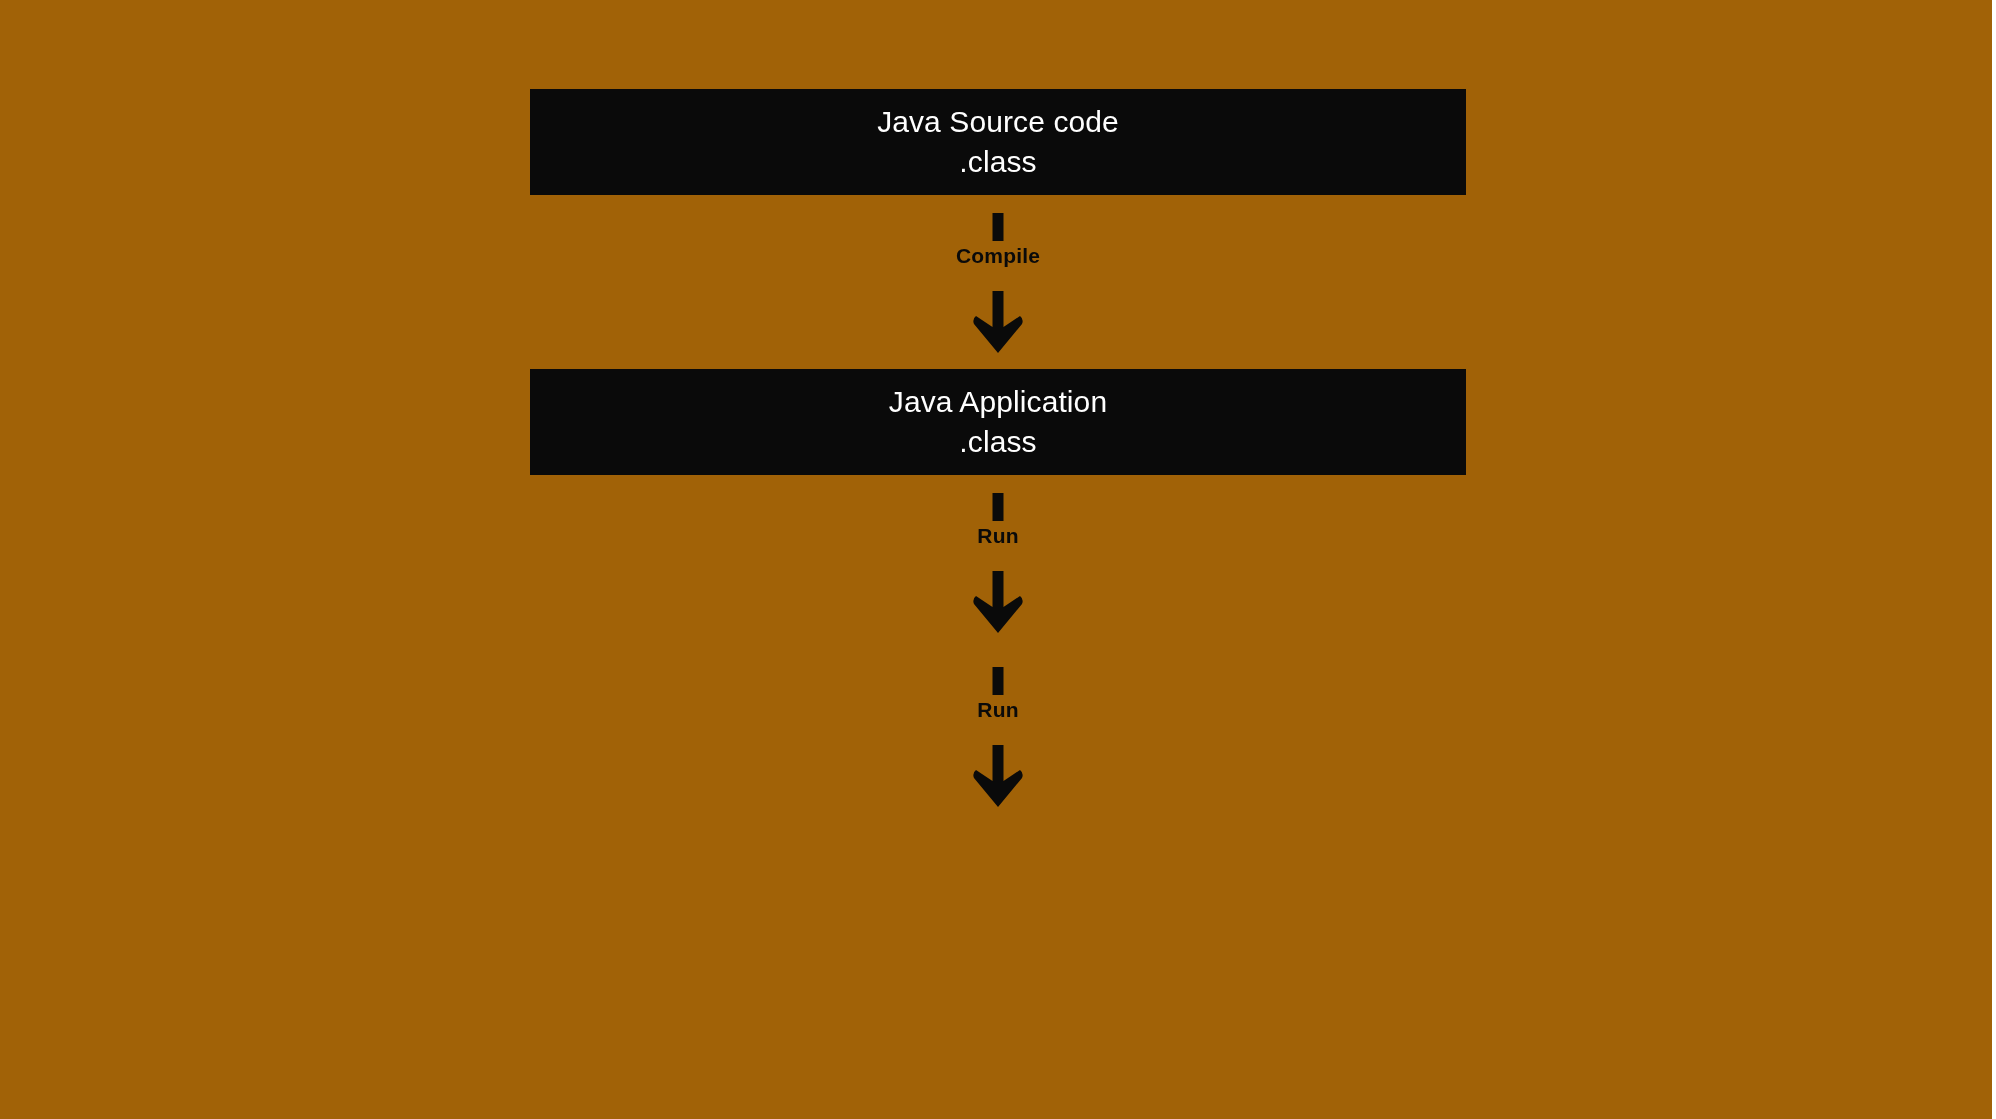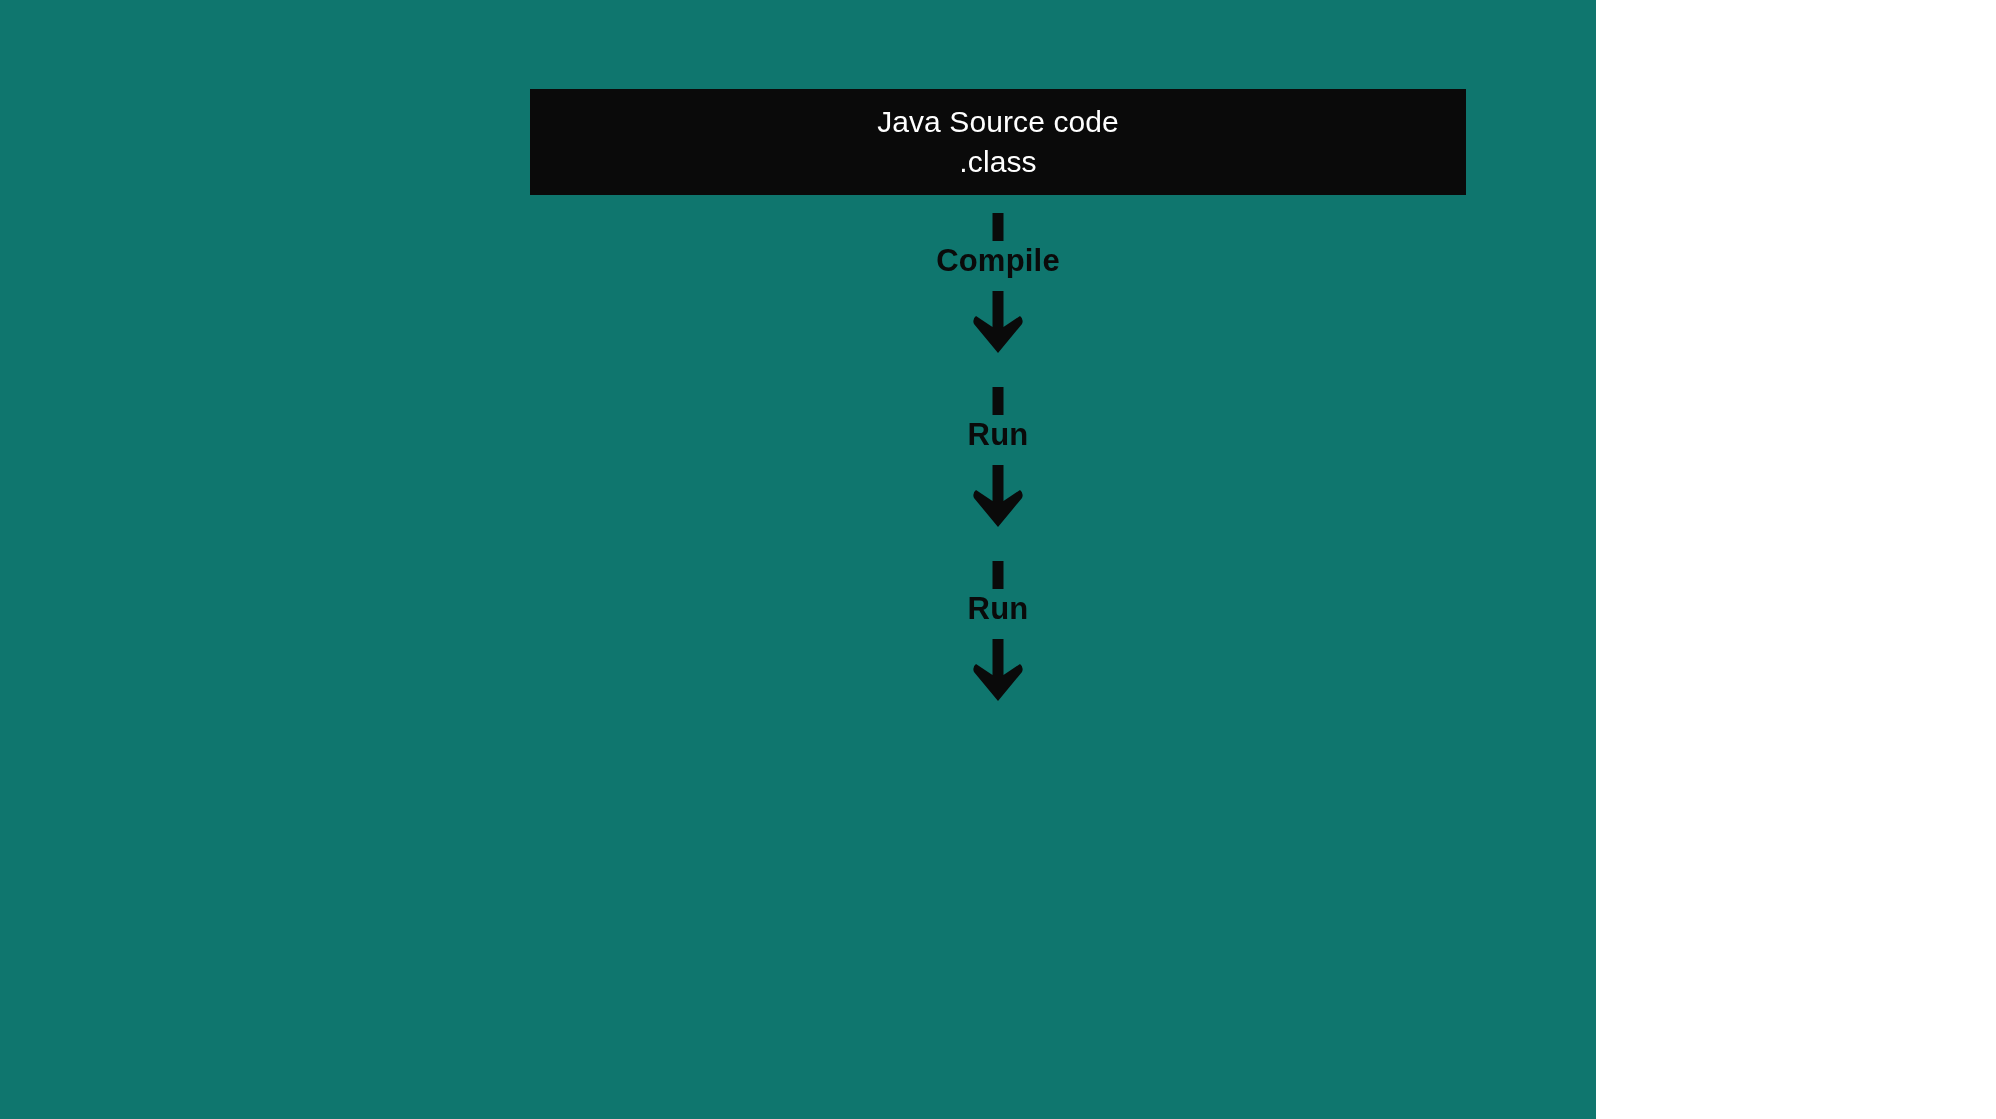--- a/index.html
+++ b/index.html
@@ -8,23 +8,23 @@
     padding: 0;
     background: #ffffff;
   }
   body {
     font-family: "Liberation Sans", sans-serif;
     -webkit-font-smoothing: antialiased;
   }
 
   .canvas {
     position: relative;
-    width: 1596px;
+    width: 1992px;
     height: 1119px;
-    background: #0f766e;
+    background: #a16207;
     overflow: hidden;
   }
 
   
   .flow {
     position: absolute;
     left: 530px;
     top: 89px;
     width: 936px;
   }
@@ -68,21 +68,21 @@
     background: #0a0a0a;
   }
   
   .conn-label {
     position: absolute;
     left: 0;
     right: 0;
     top: 50px;
     text-align: center;
     color: #0a0a0a;
-    font-size: 31px;
+    font-size: 21px;
     font-weight: 700;
     letter-spacing: 0.2px;
     line-height: 1;
     white-space: pre;
   }
   
   .conn-arrow {
     position: absolute;
     left: 50%;
     transform: translateX(-50%);
@@ -104,20 +104,24 @@
     </div>
 
     <div class="connector">
       <div class="conn-stub"></div>
       <div class="conn-label">Compile</div>
       <svg class="conn-arrow" viewBox="0 0 56 62">
         <path d="M22.5 0 H33.5 V36 L50 25 Q54 28 52 33 L28 62 L4 33 Q2 28 6 25 L22.5 36 Z" fill="#0a0a0a"></path>
       </svg>
     </div>
 
+    <div class="stage-box">
+      <div class="stage-line">Java Application</div>
+      <div class="stage-line">.class</div>
+    </div>
 
     <div class="connector">
       <div class="conn-stub"></div>
       <div class="conn-label">Run</div>
       <svg class="conn-arrow" viewBox="0 0 56 62">
         <path d="M22.5 0 H33.5 V36 L50 25 Q54 28 52 33 L28 62 L4 33 Q2 28 6 25 L22.5 36 Z" fill="#0a0a0a"></path>
       </svg>
     </div>
 
 

